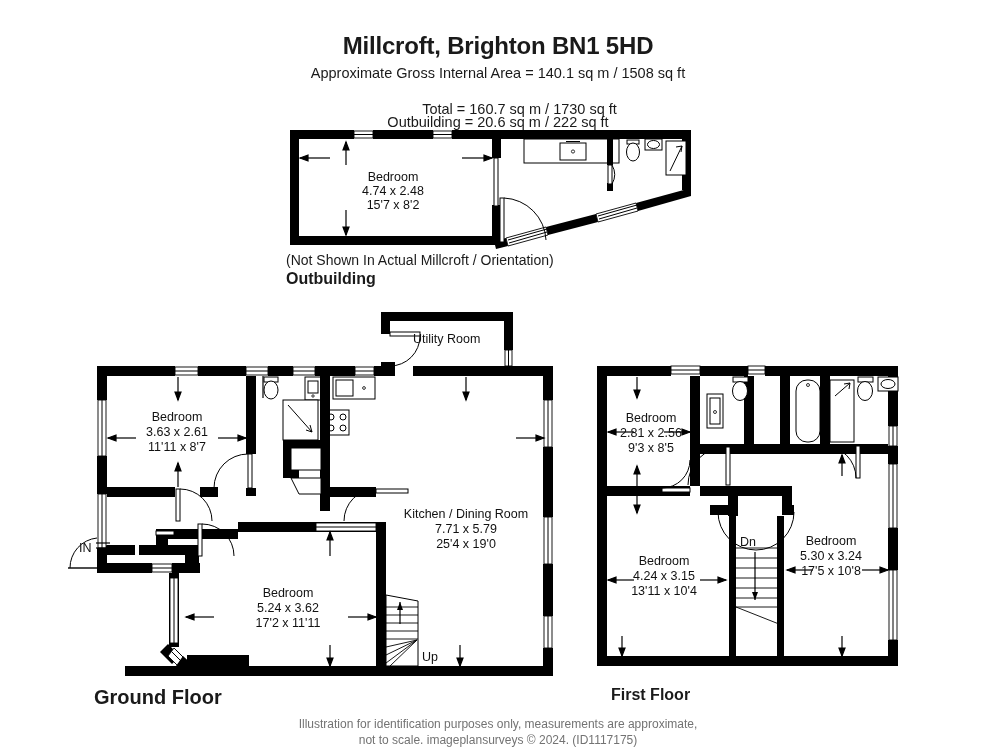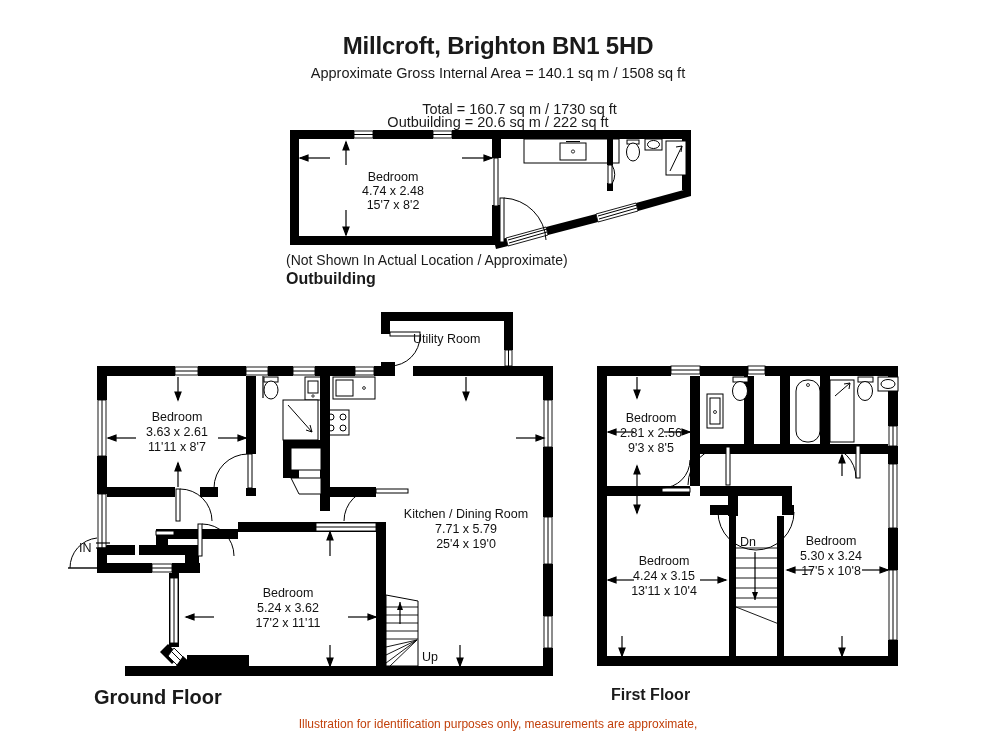--- a/index.html
+++ b/index.html
@@ -57,21 +57,21 @@
     left: 592px; top: 686px;
     font-size: 16px;
     font-weight: bold;
     margin-left: 19px;
   }
   .footer {
     position: absolute;
     left: 0; right: 0;
     text-align: center;
     font-size: 12px;
-    color: #c2410c;
+    color: #737373;
   }
   #foot1 { top: 717px; }
   #foot2 { top: 733px; }
 
   svg { display: block; }
   .plan-svg { position: absolute; }
   #svg-outbuilding { left: 0; top: 0; }
   #svg-ground { left: 0; top: 0; }
   #svg-first { left: 0; top: 0; }
 
@@ -192,21 +192,21 @@
       <polygon points="346,142 343,150 349,150" fill="#000"></polygon>
       <line x1="346" y1="210" x2="346" y2="235"></line>
       <polygon points="346,235 343,227 349,227" fill="#000"></polygon>
     </g>
 
     <text class="roomtxt" x="393" y="181">Bedroom</text>
     <text class="roomtxt" x="393" y="195">4.74 x 2.48</text>
     <text class="roomtxt" x="393" y="209">15'7 x 8'2</text>
   </svg>
 
-  <div id="ob-note">(Not Shown In Actual Location / Approximate)</div>
+  <div id="ob-note">(Not Shown In Actual Millcroft / Orientation)</div>
   <div id="ob-label">Outbuilding</div>
 
   <svg class="plan-svg" id="svg-ground" width="996" height="754" viewBox="0 0 996 754" style="pointer-events:none;">
 
     <rect class="wall" x="381" y="312" width="132" height="9"></rect>
     <rect class="wall" x="381" y="312" width="9" height="22"></rect>
     <rect class="wall" x="504" y="312" width="9" height="38"></rect>
     <g>
       <rect class="winfill" x="505" y="350" width="7" height="16"></rect>
       <line class="thin" x1="508.5" y1="350" x2="508.5" y2="366"></line>
@@ -595,14 +595,15 @@
 
     <text class="roomtxt" x="664" y="565">Bedroom</text>
     <text class="roomtxt" x="664" y="580">4.24 x 3.15</text>
     <text class="roomtxt" x="664" y="595">13'11 x 10'4</text>
   </svg>
 
   <div id="gf-label">Ground Floor</div>
   <div id="ff-label">First Floor</div>
 
   <div class="footer" id="foot1">Illustration for identification purposes only, measurements are approximate,</div>
+  <div class="footer" id="foot2">not to scale. imageplansurveys © 2024. (ID1117175)</div>
 
 </div>
 
 </body></html>

